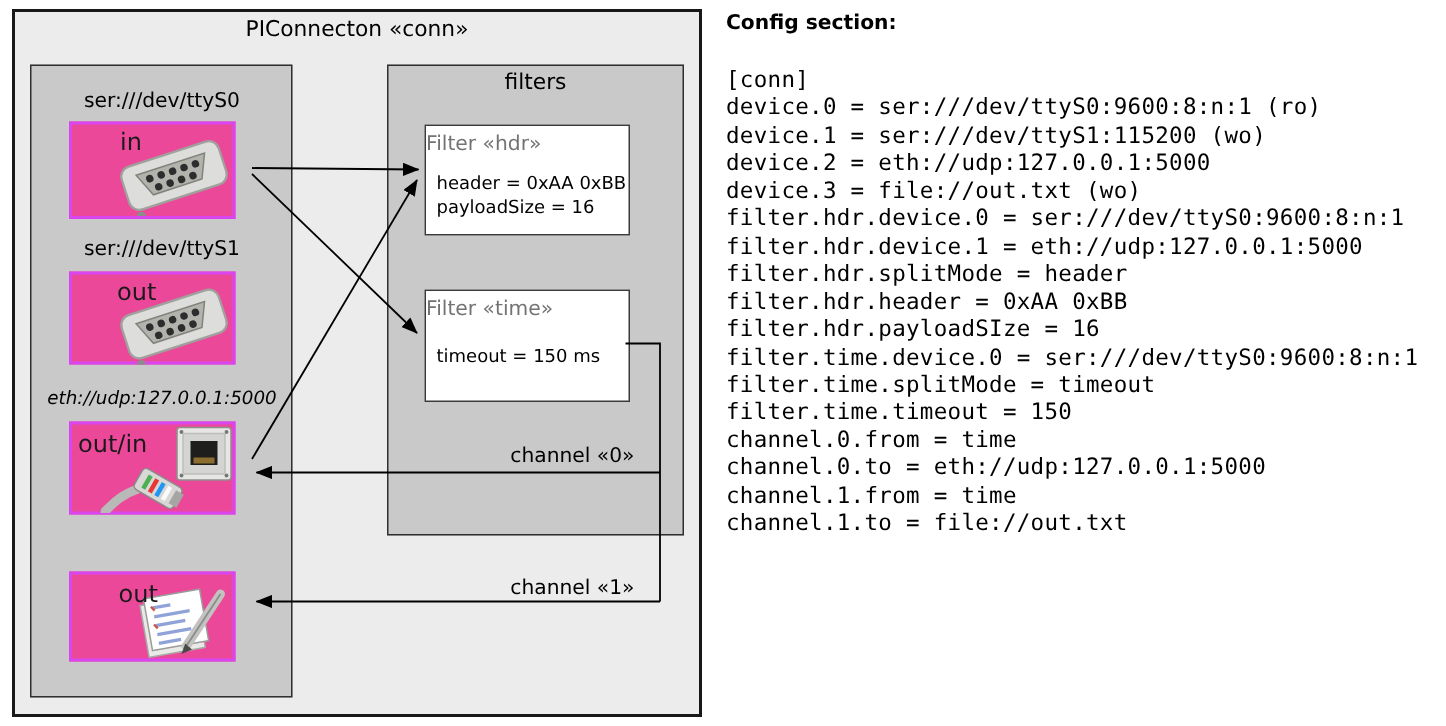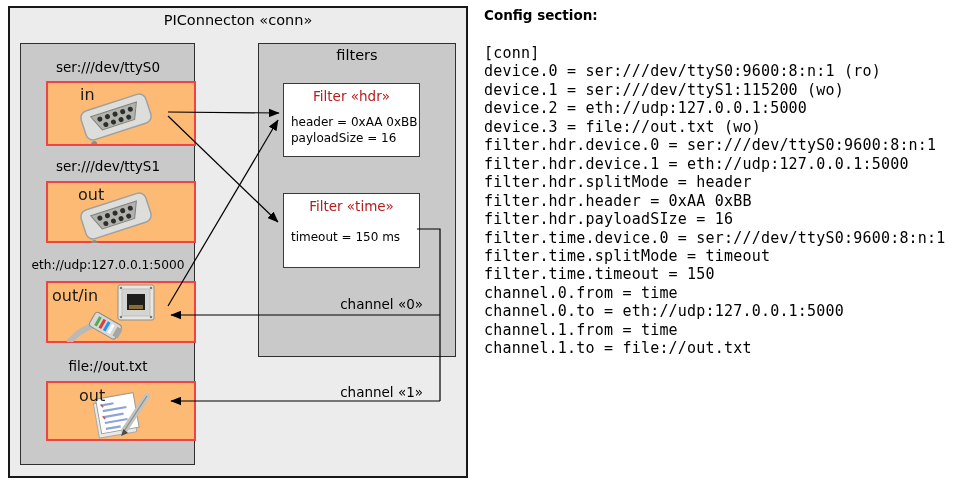--- a/index.html
+++ b/index.html
@@ -14,31 +14,31 @@
 
   .panel { position: absolute; background: #c9c9c9; border: 1.5px solid #2f2f2f; }
   .devices-panel { left: 10px; top: 35px; width: 175px; height: 422px; }
   .filters-panel { left: 248px; top: 35px; width: 198px; height: 314px; }
   .filters-title { position: absolute; top: 3px; left: 0; width: 100%; text-align: center;
                    font-size: 14.5px; color: #000; }
 
   
   .dev-label { position: absolute; left: 0; width: 174px; text-align: center;
                font-size: 13.5px; white-space: nowrap; color: #000; overflow: visible; }
-  .dev-label.small { font-size: 12.2px; }
-  .dev-box { position: absolute; left: 25px; width: 150px; background: #fdba74;
-             border: 2px solid #ef4444; }
+  .dev-label.small { font-size: 12.2px; font-style: italic; }
+  .dev-box { position: absolute; left: 25px; width: 111px; background: #ec4899;
+             border: 2px solid #d946ef; }
   .dev-dir { position: absolute; font-size: 16px; color: #1a1a1a; z-index: 2; }
   .dev-icon { position: absolute; z-index: 1; }
 
   
   .filter-box { position: absolute; left: 24px; width: 137px; background: #ffffff;
                 border: 1.5px solid #3a3a3a; }
-  .filter-title { position: absolute; top: 4px; left: 0; width: 100%; text-align: center;
-                  font-size: 13.5px; color: #b91c1c; }
+  .filter-title { position: absolute; top: 4px; left: 0; width: 100%; text-align: left;
+                  font-size: 13.5px; color: #737373; }
   .filter-attrs { position: absolute; left: 7px; font-size: 12px; line-height: 15.5px;
                   white-space: nowrap; color: #000; }
   .channel-label { position: absolute; left: 24px; width: 140px; text-align: right;
                    font-size: 13.5px; color: #000; }
 
   
   .lines { position: absolute; left: 0; top: 0; width: 964px; height: 484px;
            pointer-events: none; z-index: 5; }
 
   
@@ -118,21 +118,20 @@
             <rect x="24" y="33" width="30" height="16" rx="3" fill="#d8d8d6" stroke="#8a8a88"></rect>
             <rect x="29" y="36" width="3" height="10" fill="#4caf50"></rect>
             <rect x="34" y="36" width="3" height="10" fill="#e53935"></rect>
             <rect x="39" y="36" width="3" height="10" fill="#2196f3"></rect>
             <rect x="44" y="36" width="3" height="10" fill="#fafafa"></rect>
             <rect x="50" y="36" width="6" height="10" fill="#a5a5a3"></rect>
           </g>
         </svg>
       </div>
 
-      <div class="dev-label" style="top:314px">file://out.txt</div>
       <div class="dev-box" style="top:337px;height:60px">
         <span class="dev-dir" style="left:31px;top:3px">out</span>
         <svg class="dev-icon" style="left:42px;top:8px" width="62" height="48" viewBox="0 0 62 48">
           <g transform="rotate(-10 26 26)">
             <rect x="6" y="9" width="38" height="35" fill="#e9e9e7" stroke="#a9a9a7"></rect>
             <rect x="9" y="5" width="38" height="35" fill="#ffffff" stroke="#9b9b99"></rect>
             <path d="M14 12 h12 M14 18 h24 M14 24 h20 M14 30 h23 M14 36 h15" stroke="#8fa3d8" stroke-width="2.2" fill="none"></path>
             <path d="M13 11 l2 3 M13 23 l2 3" stroke="#cc5544" stroke-width="1.6" fill="none"></path>
           </g>
           <path d="M57 5 L34 40" stroke="#c2c2c0" stroke-width="6" stroke-linecap="round"></path>

